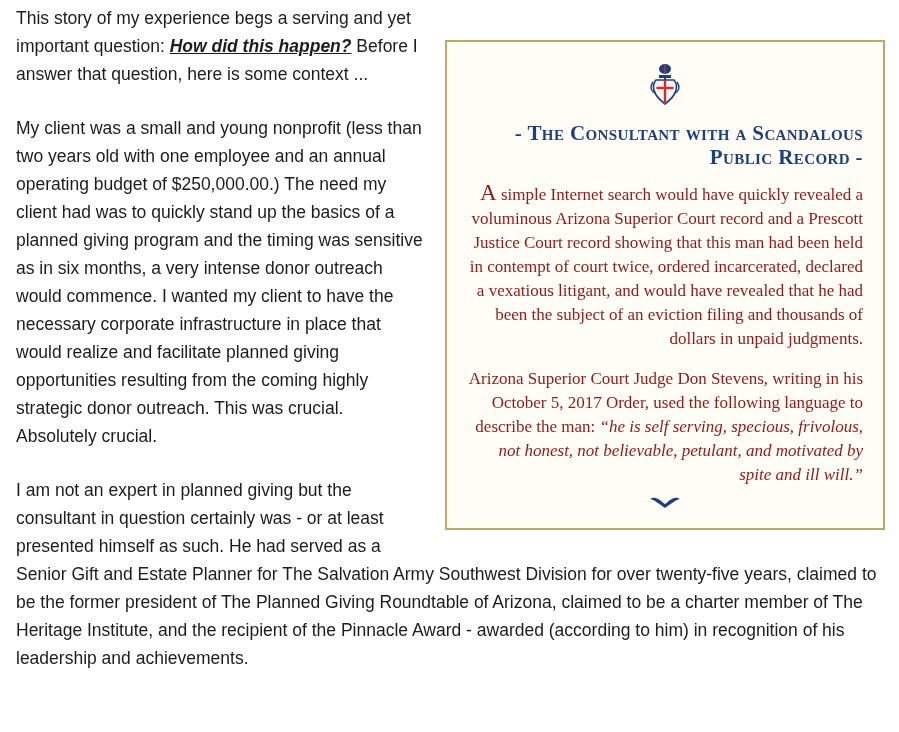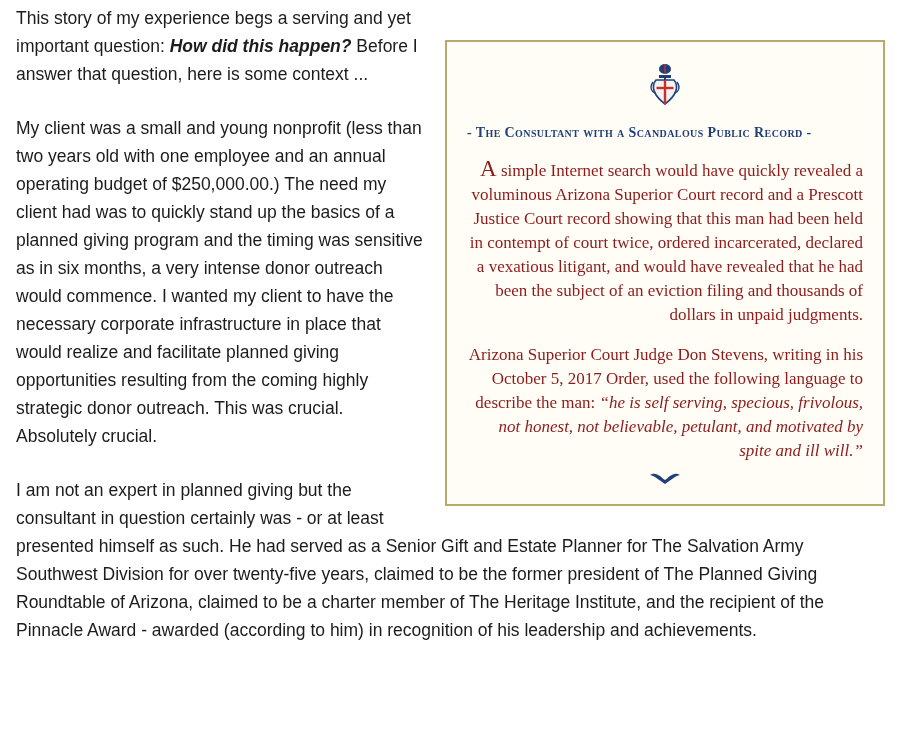--- a/index.html
+++ b/index.html
@@ -33,20 +33,21 @@
   }
   .para {
     margin: 0 0 26px 0;
   }
   .para:last-child {
     margin-bottom: 0;
   }
   .ital-bold {
     font-style: italic;
     font-weight: bold;
+    text-decoration: underline;
   }
 
   
   .callout {
     float: right;
     width: 440px;
     box-sizing: border-box;
     margin: 36px 0 12px 22px;
     border: 2px solid #b9a96a;
     background: #fffdf6;
@@ -55,25 +56,25 @@
   }
 
   .crest {
     text-align: center;
     margin: 6px 0 10px 0;
     line-height: 1;
   }
   .crest svg { display: inline-block; }
 
   .callout-title {
-    text-align: left;
+    text-align: right;
     color: #1f3f7a;
     font-family: "Liberation Serif", serif;
     font-variant: small-caps;
-    font-size: 14px;
+    font-size: 21px;
     line-height: 24px;
     letter-spacing: 0.4px;
     margin: 2px 0 12px 0;
   }
 
   .callout-body {
     font-family: "Liberation Serif", serif;
     color: #8c1b1b;
     font-size: 17px;
     line-height: 24px;

